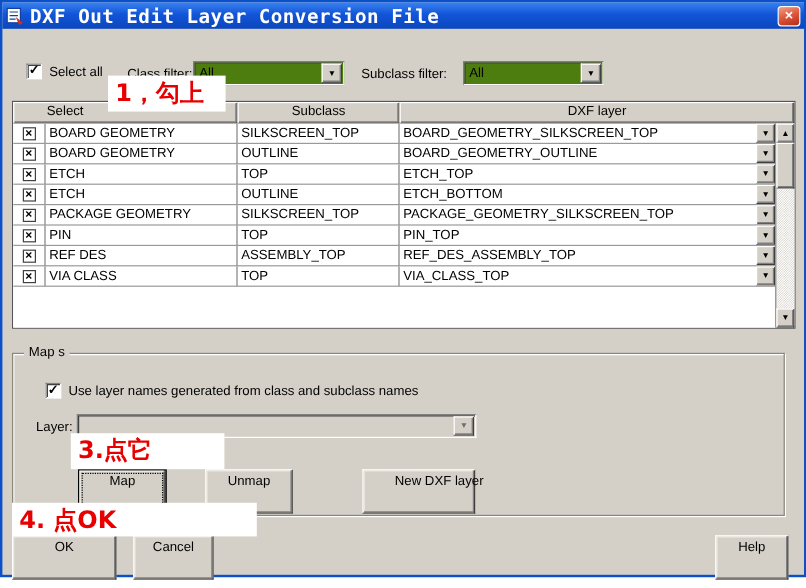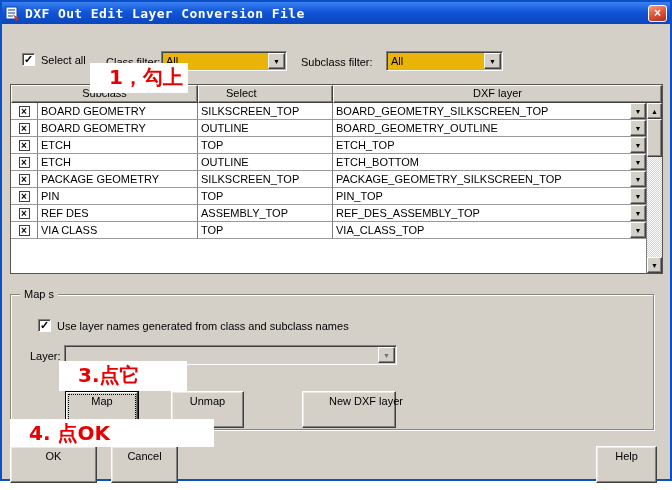--- a/index.html
+++ b/index.html
@@ -8,38 +8,38 @@
   .stage { position:relative; width:672px; height:490px; background:#fff; overflow:hidden; }
 
   .dialog { position:absolute; left:0; top:0; width:672px; height:481px;
             background:var(--dialog-bg,#d4d0c8); border:2px solid var(--border-blue,#0b50c8); }
 
   
   .titlebar { position:absolute; left:0; top:0; right:0; height:22px;
               background:linear-gradient(180deg,#3a81f0 0%,#1155d8 45%,#0b46bc 100%);
               display:flex; align-items:center; gap:4px; padding:0 3px; }
   .title { color:#fff; font-family:"DejaVu Sans Mono", monospace; font-weight:bold;
-           font-size:13px; letter-spacing:.4px; white-space:nowrap; }
+           font-size:16px; letter-spacing:.4px; white-space:nowrap; }
   .close { margin-left:auto; width:19px; height:17px; border:1px solid #fff; border-radius:3px;
            background:linear-gradient(160deg,#f0a08c 0%,#e25b3e 45%,#b02c18 100%);
            color:#fff; font-weight:bold; font-size:12px; line-height:15px; text-align:center; cursor:default; }
   .app-icon { width:16px; height:16px; display:inline-block; }
 
   .lbl { position:absolute; white-space:nowrap; }
 
   
   .chk { position:absolute; display:flex; align-items:center; gap:6px; }
   .checkbox { width:13px; height:13px; background:#fff; flex:0 0 13px;
               border:1px solid; border-color:#808080 #fff #fff #808080;
               box-shadow:inset 1px 1px 0 #404040;
               font-size:11px; line-height:11px; text-align:center; font-weight:bold; }
   .checkbox i { font-style:normal; }
 
   
-  .combo { position:absolute; height:20px; background:#eab308;
+  .combo { position:absolute; height:20px; background:#4d7c0f;
            border:1px solid; border-color:#808080 #fff #fff #808080;
            box-shadow:inset 1px 1px 0 #404040; }
   .combo-val { display:block; padding:2px 20px 0 4px; line-height:15px; white-space:nowrap; overflow:hidden; }
   .combo-btn { position:absolute; right:1px; top:1px; bottom:1px; width:17px; background:var(--dialog-bg,#d4d0c8);
                border:1px solid; border-color:#fff #404040 #404040 #fff; box-shadow:inset -1px -1px 0 #808080;
                display:flex; align-items:center; justify-content:center; font-size:7px; }
   .combo.disabled { background:var(--dialog-bg,#d4d0c8); }
   .combo.disabled .combo-btn { color:#6f6f6f; }
 
   
@@ -85,21 +85,21 @@
   .sb-thumb { top:16px; height:38px; }
 
   
   .groupbox { position:absolute; left:8px; top:292px; width:644px; height:136px;
               border:1px solid #8a8678; box-shadow:inset 1px 1px 0 #fff, 1px 1px 0 #fff; }
   .group-label { position:absolute; left:18px; top:286px; background:var(--dialog-bg,#d4d0c8); padding:0 4px; }
 
   
   .annotation { position:absolute; z-index:20; background:#fff; color:var(--annotation-red,#e80000);
                 font-family:"DejaVu Sans", sans-serif; font-weight:bold; font-size:20px;
-                line-height:27px; padding:1px 19px; white-space:nowrap; }
+                line-height:27px; padding:1px 6px; white-space:nowrap; }
 </style>
 </head>
 <body>
 
 <div class="stage">
   <div class="dialog">
 
     <div class="titlebar">
       <span class="app-icon">
         <svg width="16" height="16" viewBox="0 0 16 16">
@@ -124,22 +124,22 @@
     </div>
 
     <span class="lbl" style="left:299px; top:54px;">Subclass filter:</span>
     <div class="combo" style="left:384px; top:49px; width:117px;">
       <span class="combo-val">All</span>
       <span class="combo-btn">▼</span>
     </div>
 
     <div class="table">
       <div class="thead">
+        <div class="th th-select">Select</div>
         <div class="th">Subclass</div>
-        <div class="th th-select">Select</div>
         <div class="th">DXF layer</div>
       </div>
       <div class="tbody" id="table-rows">
           <div class="trow">
             <div class="cell c-check">
               <span class="rowcheck">×</span>
             </div>
             <div class="cell c-class">BOARD GEOMETRY</div>
             <div class="cell c-sub">SILKSCREEN_TOP</div>
             <div class="cell c-dxf"><span class="dxf-text">BOARD_GEOMETRY_SILKSCREEN_TOP</span><span class="row-arrow">▼</span></div>

